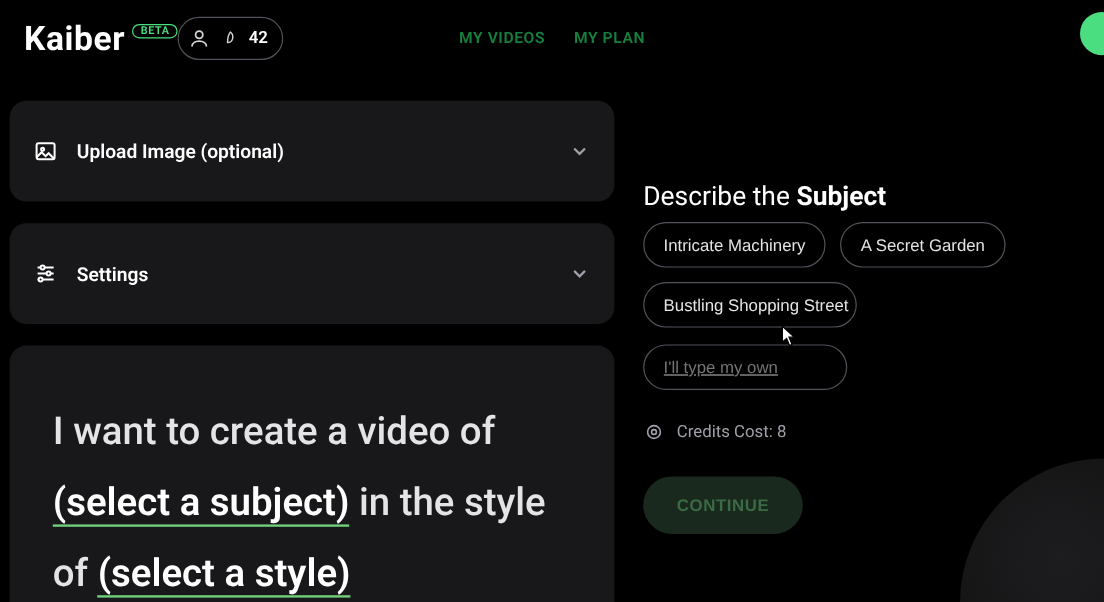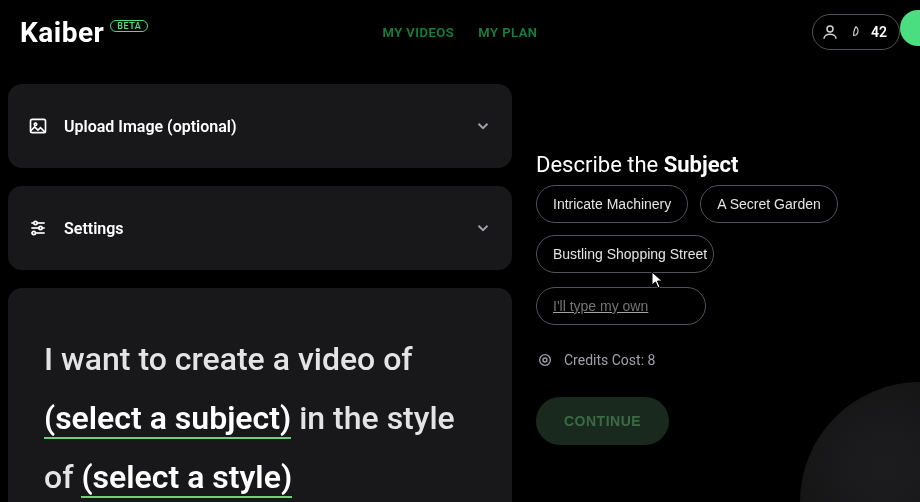--- a/index.html
+++ b/index.html
@@ -10,21 +10,21 @@
       width: 920px;
       height: 502px;
       overflow: hidden;
       position: relative;
     }
 
     
     .header {
       display: flex;
       align-items: center;
-      justify-content: space-between;
+      justify-content: flex-start;
       padding: 16px 20px;
       height: 64px;
     }
     .logo-wrap {
       display: flex;
       align-items: center;
       gap: 6px;
     }
     .logo {
       font-size: 28px;

